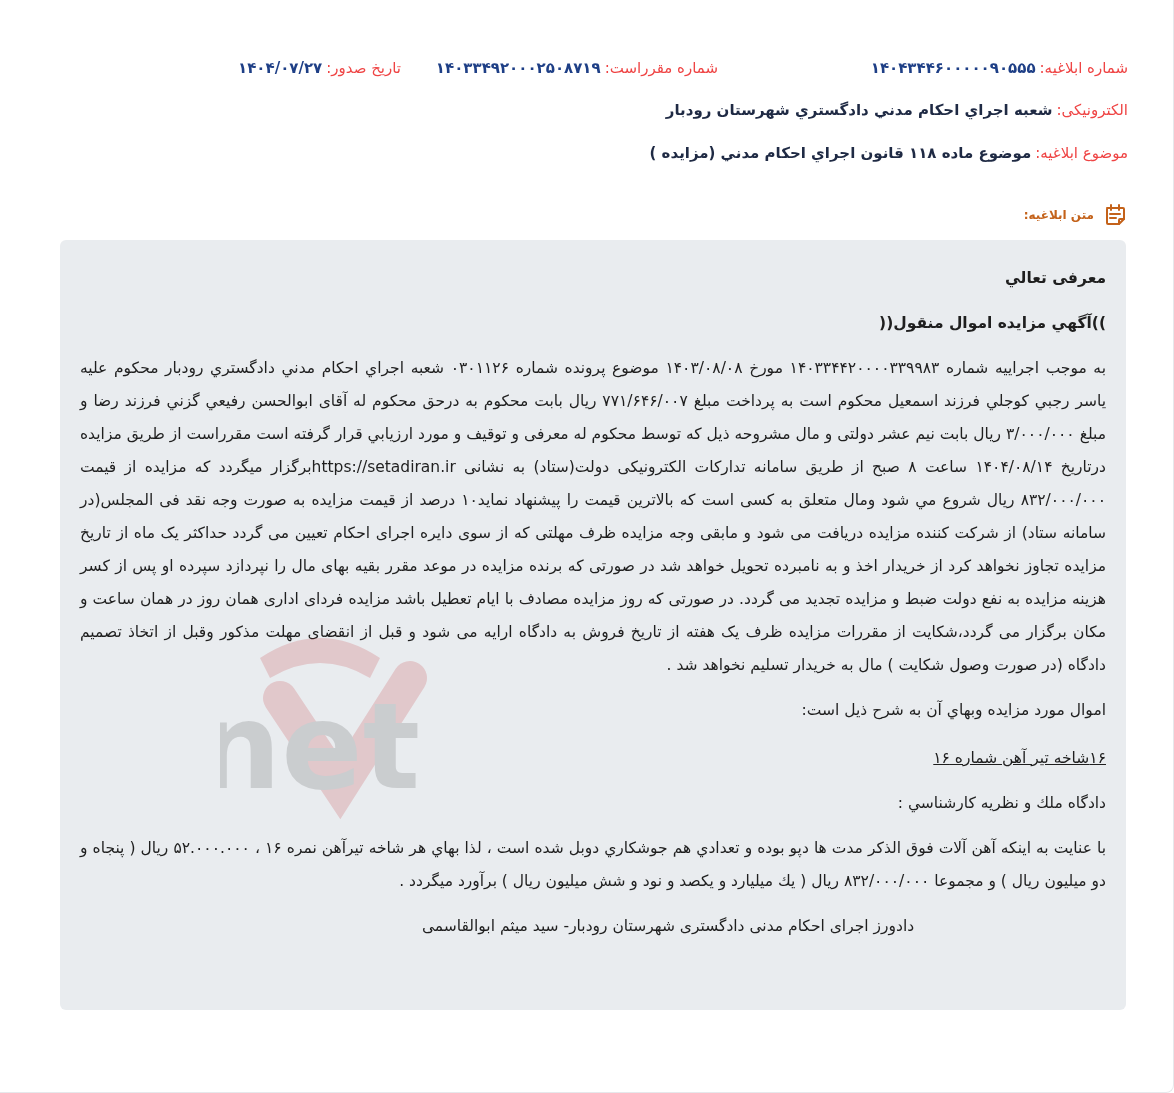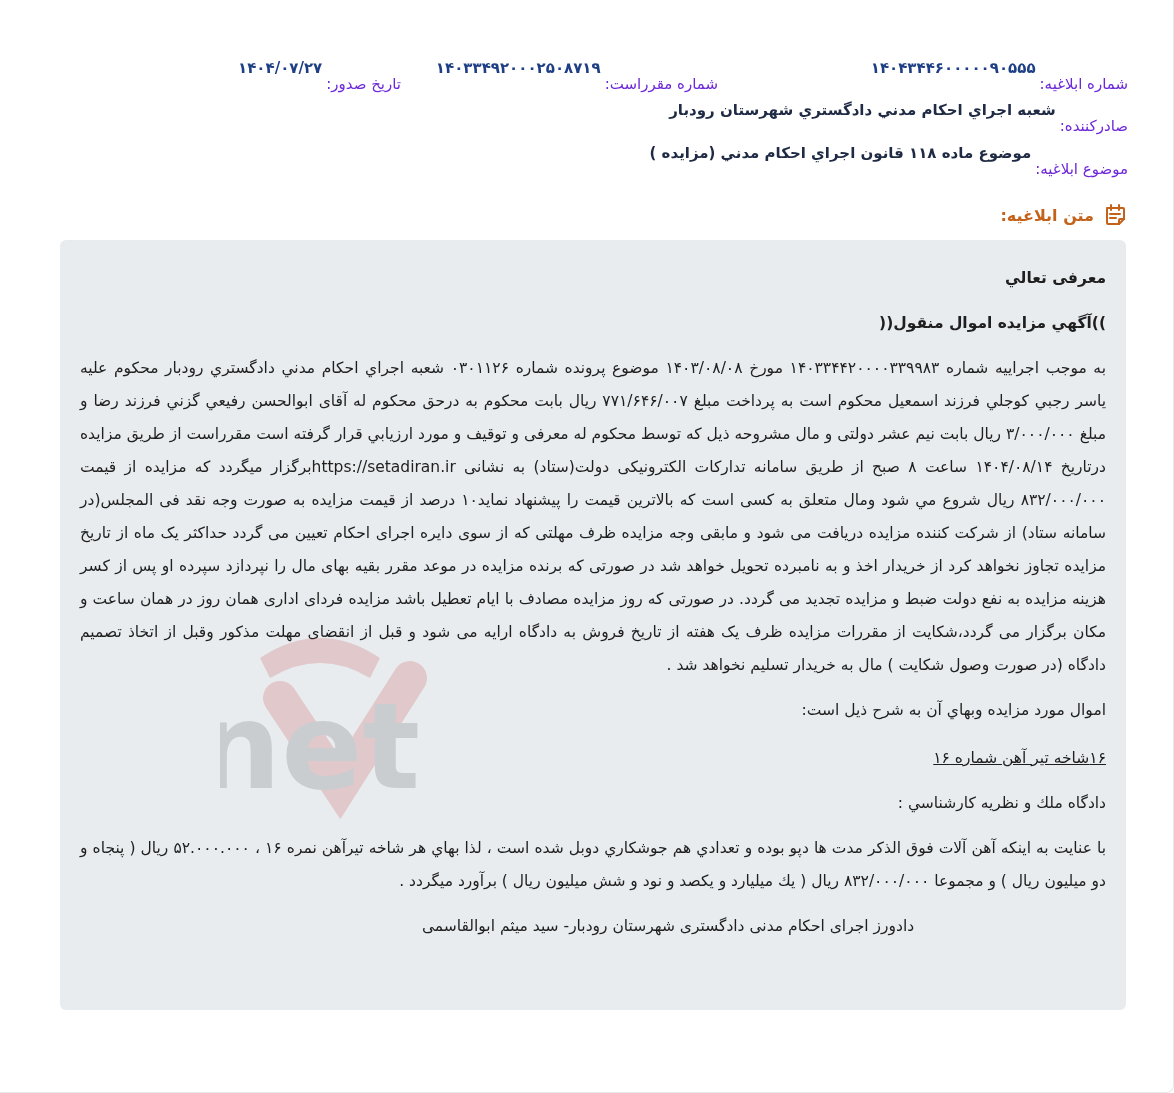--- a/index.html
+++ b/index.html
@@ -21,31 +21,31 @@
   .meta-row {
     position: absolute; right: 46px; left: 60px;
     display: flex; flex-direction: row;
     font-size: 15px; line-height: 20px;
     white-space: nowrap;
   }
   .meta-row.r1 { top: 58px; }
   .meta-row.r2 { top: 100px; }
   .meta-row.r3 { top: 143px; }
   .meta-item { display: flex; flex-direction: row; }
-  .lbl { color: #6d28d9; margin-top: 16px; }
+  .lbl { color: #ef4444; }
   .val { color: #1e3f86; font-weight: bold; margin-right: 4px; margin-left: 42px; }
   .val.dark { color: #1f2a44; }
   .item-notice { position: absolute; right: 0; }
   .item-file { position: absolute; right: 410px; }
   .item-date { position: absolute; right: 727px; }
 
   .section-title {
     position: absolute; top: 202px; right: 46px;
     display: flex; align-items: center;
-    color: #c4621a; font-weight: bold; font-size: 16px;
+    color: #c4621a; font-weight: bold; font-size: 12px;
   }
   .section-title svg { margin-left: 8px; }
 
   .body-box {
     position: absolute; top: 240px; left: 60px; right: 48px; height: 770px;
     background: #e9ecef;
     border-radius: 6px;
     box-sizing: border-box;
     padding: 22px 20px 20px 20px;
     font-size: 15.5px; line-height: 33px;
@@ -75,21 +75,21 @@
     <span class="lbl">شماره مقرراست:</span>
     <span class="val">۱۴۰۳۳۴۹۲۰۰۰۲۵۰۸۷۱۹</span>
   </div>
   <div class="meta-item item-date">
     <span class="lbl">تاریخ صدور:</span>
     <span class="val">۱۴۰۴/۰۷/۲۷</span>
   </div>
 </div>
 
 <div class="meta-row r2">
-  <span class="lbl">صادرکننده:</span>
+  <span class="lbl">الكترونيكی:</span>
   <span class="val dark">شعبه اجراي احكام مدني دادگستري شهرستان رودبار</span>
 </div>
 
 <div class="meta-row r3">
   <span class="lbl">موضوع ابلاغیه:</span>
   <span class="val dark">موضوع ماده ۱۱۸ قانون اجراي احكام مدني (مزايده )</span>
 </div>
 
 <div class="section-title">
   <svg width="26" height="26" viewBox="0 0 26 26" fill="none" stroke="#c4621a" stroke-width="2" stroke-linecap="round" stroke-linejoin="round">

